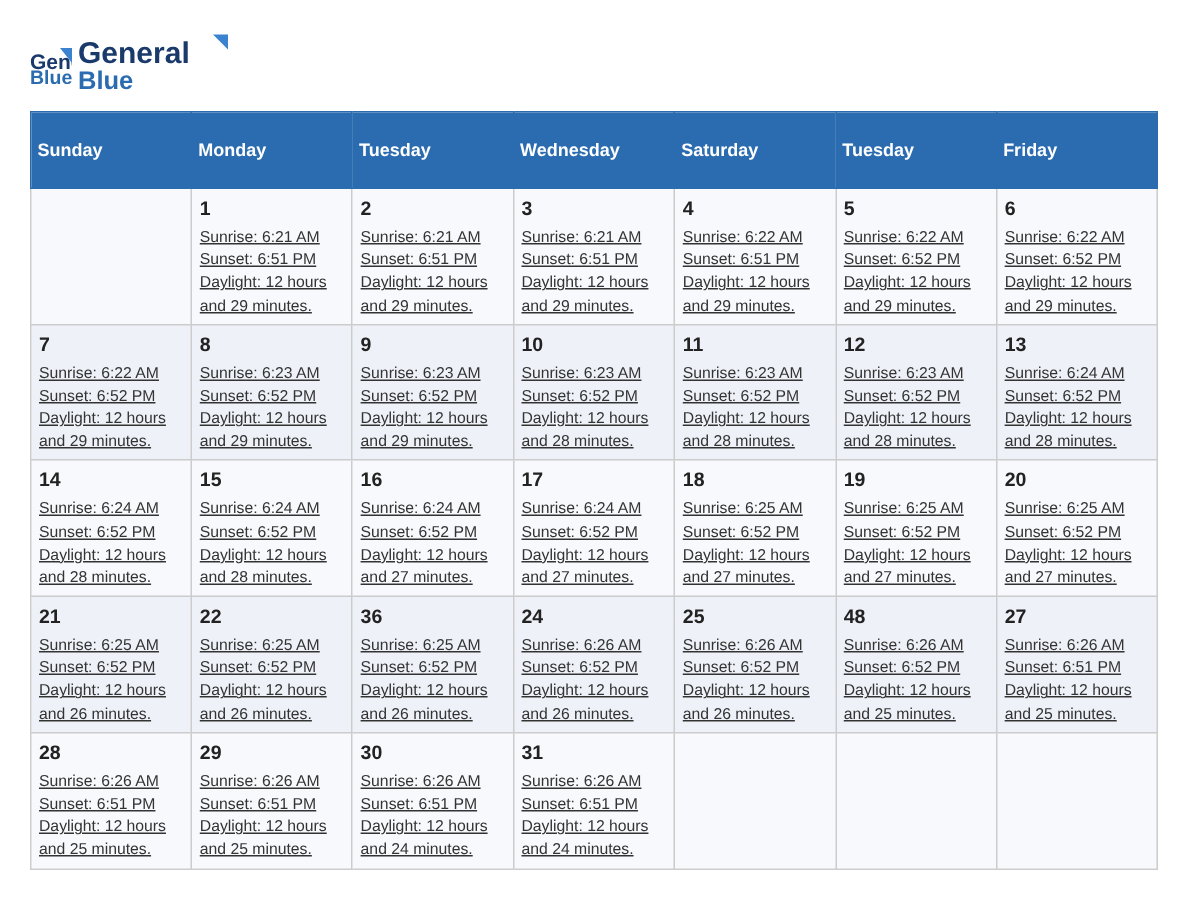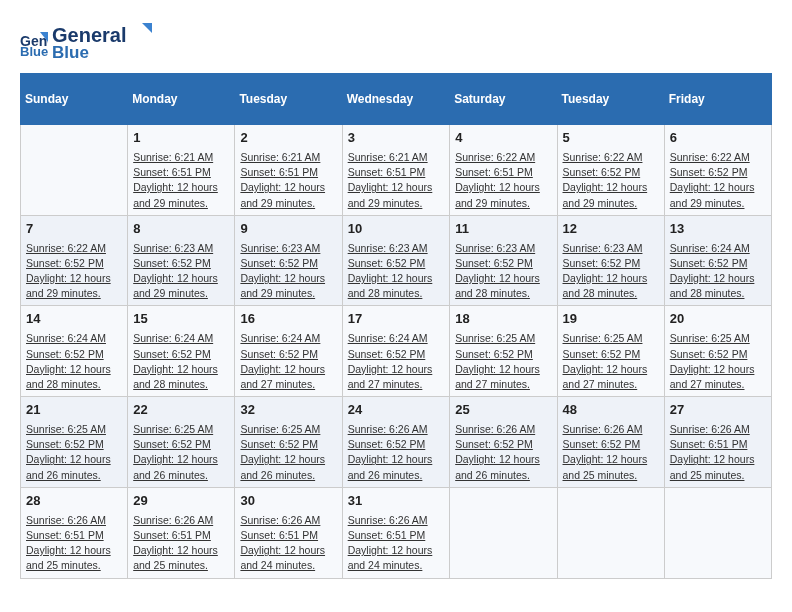--- a/index.html
+++ b/index.html
@@ -274,21 +274,21 @@
 and 26 minutes.</div>
         </td>
         <td>
           <span class="day-num">22</span>
           <div class="day-info" style="white-space: pre-line;">Sunrise: 6:25 AM
 Sunset: 6:52 PM
 Daylight: 12 hours
 and 26 minutes.</div>
         </td>
         <td>
-          <span class="day-num">32</span>
+          <span class="day-num">36</span>
           <div class="day-info" style="white-space: pre-line;">Sunrise: 6:25 AM
 Sunset: 6:52 PM
 Daylight: 12 hours
 and 26 minutes.</div>
         </td>
         <td>
           <span class="day-num">24</span>
           <div class="day-info" style="white-space: pre-line;">Sunrise: 6:26 AM
 Sunset: 6:52 PM
 Daylight: 12 hours

